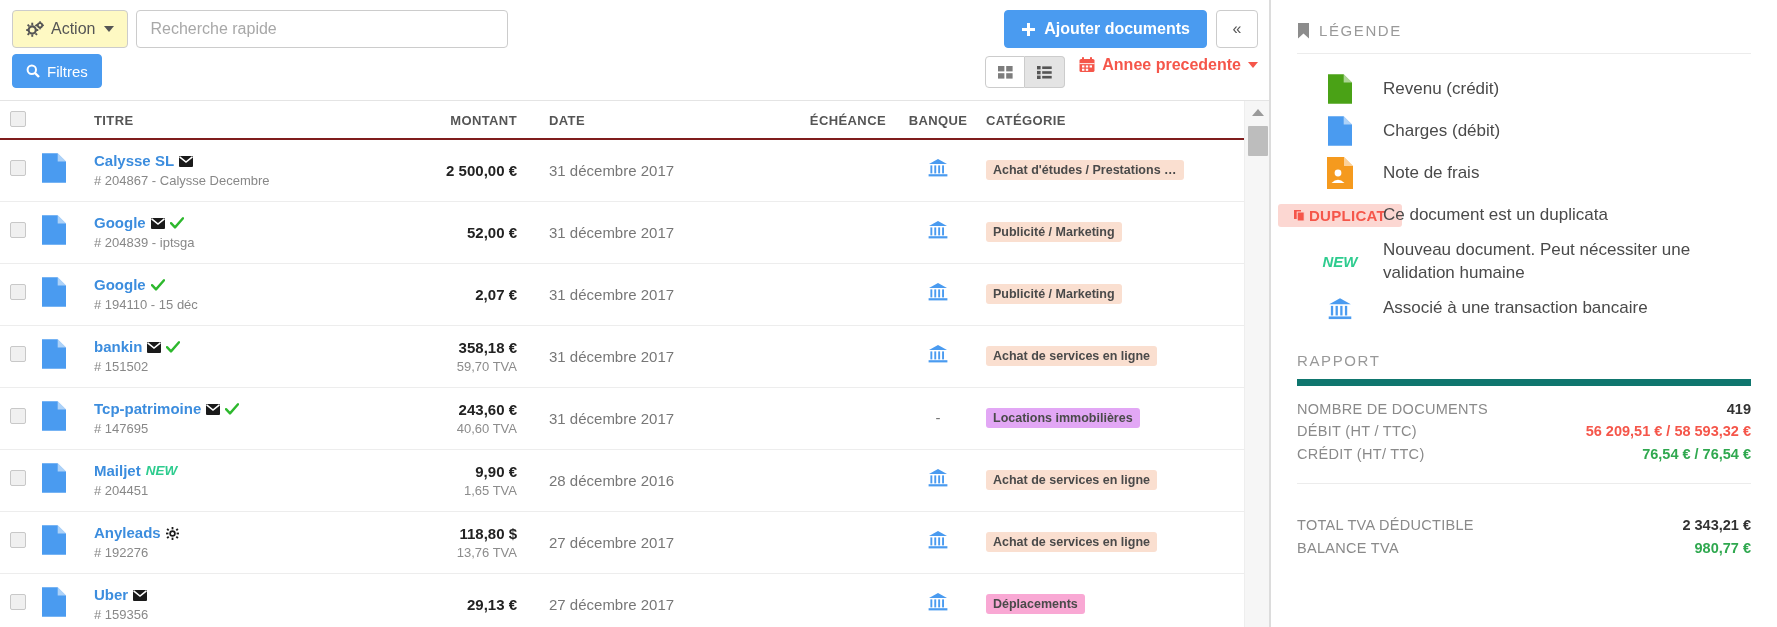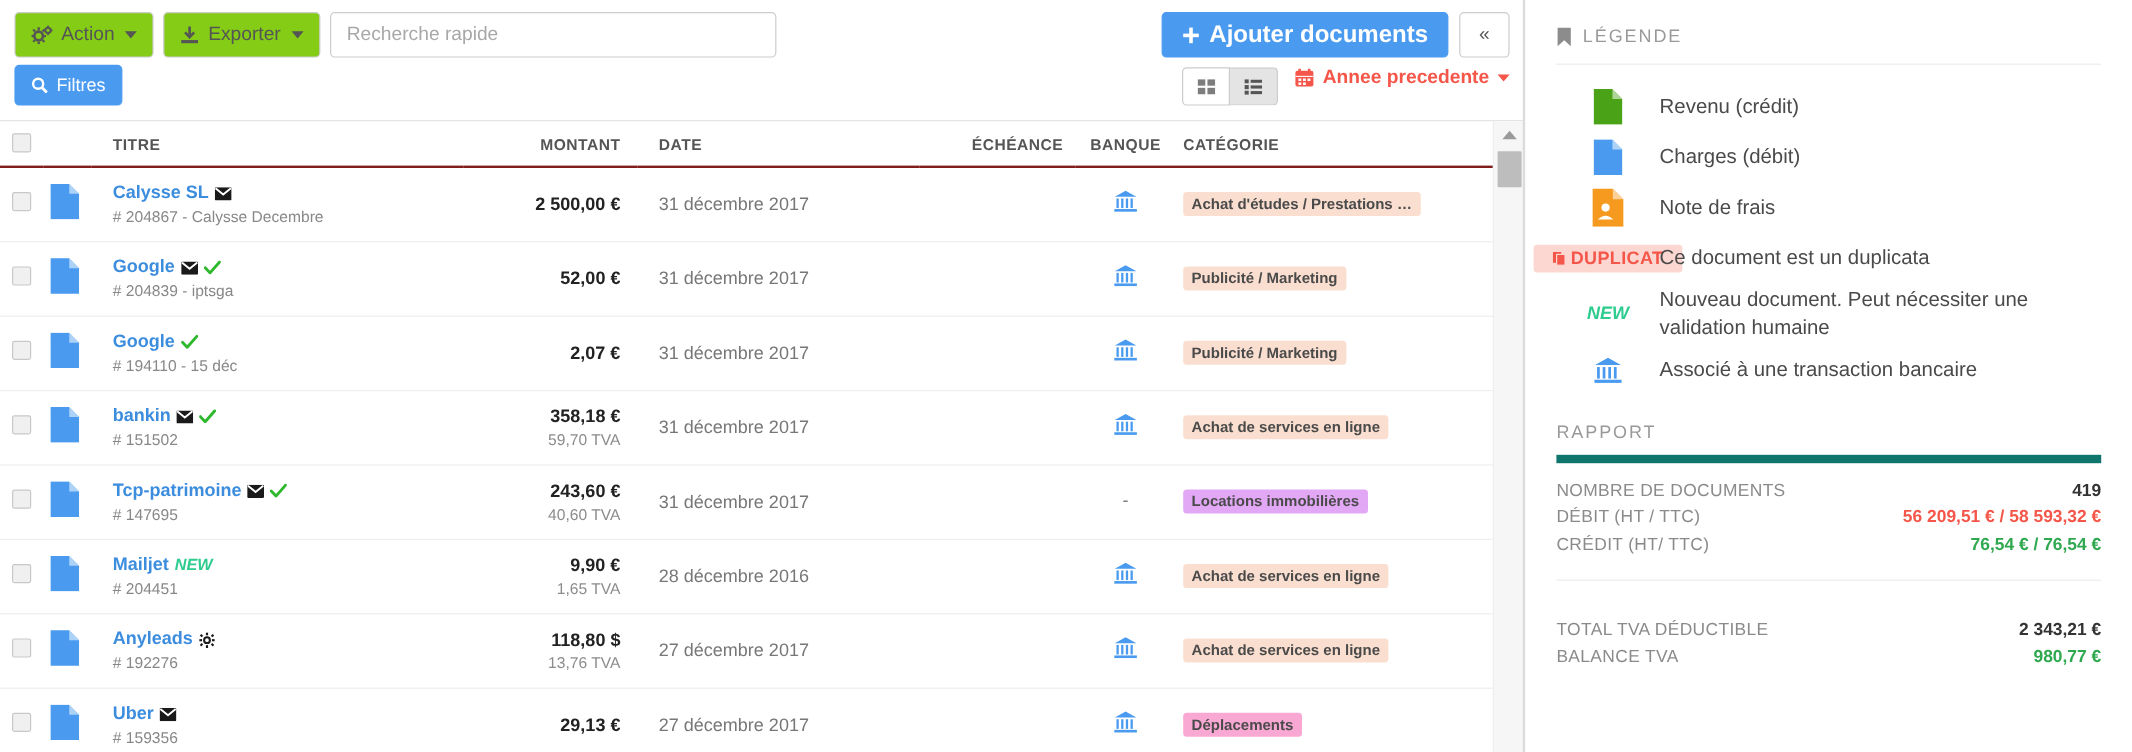--- a/index.html
+++ b/index.html
@@ -32,21 +32,21 @@
     gap: 8px;
   }
   .btn {
     display: inline-flex;
     align-items: center;
     gap: 7px;
     height: 38px;
     padding: 0 13px;
     border: 1px solid #ccc;
     border-radius: 4px;
-    background: #84cc16;
+    background: #fef9c3;
     font-size: 16px;
     color: #555;
     cursor: pointer;
     white-space: nowrap;
     font-family: "Liberation Sans", sans-serif;
     justify-content: space-between;
   }
   .btn .caret {
     width: 0; height: 0;
     border-left: 5px solid transparent;
@@ -86,21 +86,21 @@
   .btn-primary {
     display: inline-flex;
     align-items: center;
     gap: 8px;
     height: 38px;
     padding: 0 16px;
     background: #4a9bf0;
     border: 1px solid #4a9bf0;
     border-radius: 4px;
     color: #fff;
-    font-size: 20px;
+    font-size: 16px;
     font-weight: bold;
     cursor: pointer;
     white-space: nowrap;
   }
   .btn-collapse {
     width: 42px; height: 38px;
     border: 1px solid #ccc;
     border-radius: 4px;
     background: #fff;
     color: #555;
@@ -363,30 +363,20 @@
               <rect x="13.3" y="6.8" width="1.5" height="1.6"></rect>
               <rect x="10.2" y="3.6" width="1.7" height="1.5"></rect>
               <rect x="16.2" y="3.6" width="1.7" height="1.5"></rect>
             </g>
           </svg>
         </span>
         <span>Action</span>
         <span class="caret"></span>
       </button>
 
-      <button class="btn">
-        <span class="ico">
-          <svg width="16" height="16" viewBox="0 0 16 16">
-            <path d="M8 1 L8 8 M4.2 6 L8 10 L11.8 6" stroke="#555" stroke-width="2.2" fill="none"></path>
-            <rect x="1" y="12.4" width="14" height="2.6" fill="#555"></rect>
-          </svg>
-        </span>
-        <span>Exporter</span>
-        <span class="caret"></span>
-      </button>
 
       <div class="search-wrap">
         <input class="search-input" type="text" placeholder="Recherche rapide" style="">
       </div>
 
       <div class="toolbar-right">
         <button class="btn-primary">
           <span class="ico">
             <svg width="15" height="15" viewBox="0 0 15 15">
               <rect x="6" y="1" width="3" height="13" fill="#fff"></rect>

